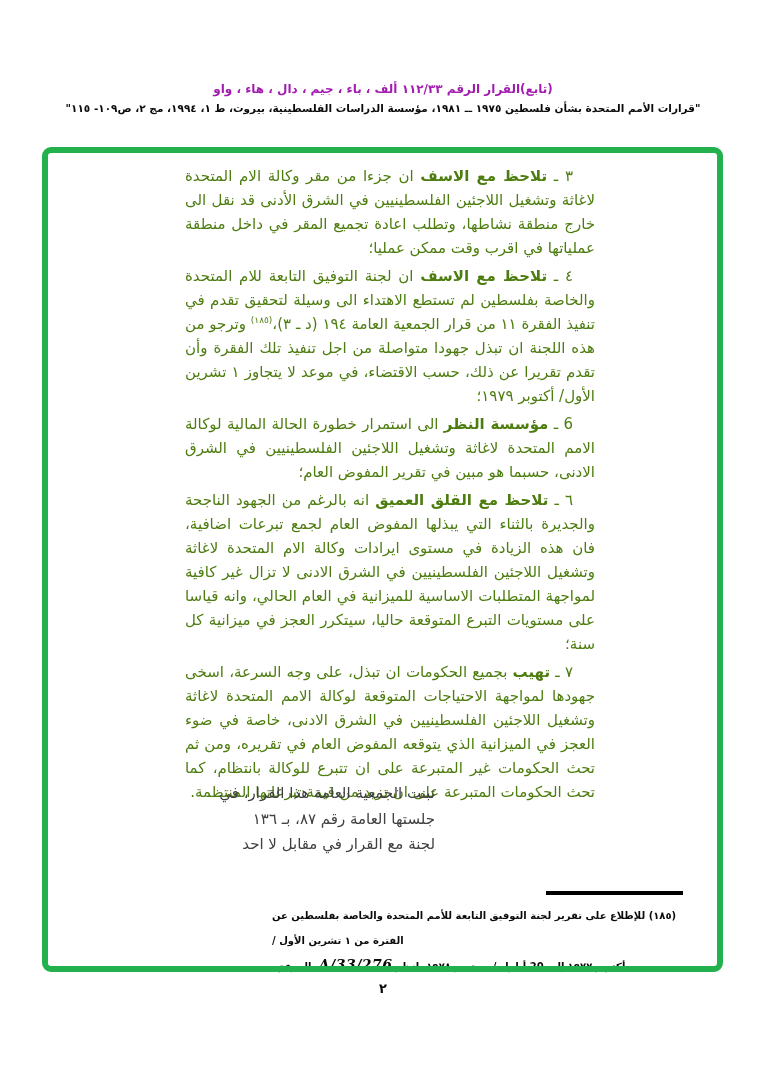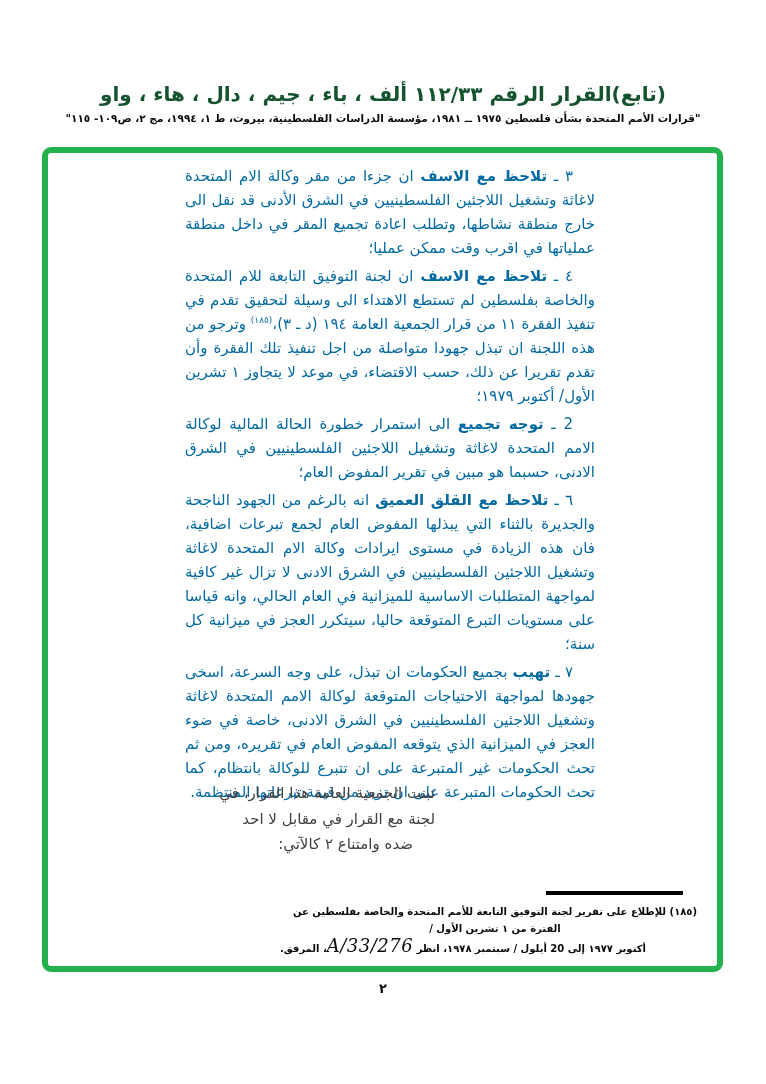--- a/index.html
+++ b/index.html
@@ -9,63 +9,63 @@
     background:#ffffff;
     overflow:hidden;
     font-family:"DejaVu Sans",sans-serif;
     color:#111;
   }
   
   .header{
     position:absolute;top:82px;left:0;right:0;
     text-align:center;direction:rtl;
   }
-  .header-line1{font-size:20px;font-weight:bold;color:#14532d;}
+  .header-line1{font-size:12px;font-weight:bold;color:#a21caf;}
   .header-line2{font-size:10.5px;font-weight:bold;margin-top:6px;color:#0a0a0a;}
   
   .green-box{
     position:absolute;left:42px;top:147px;
     width:669px;height:813px;
     border:6px solid #22b14c;border-radius:9px;
     z-index:5;pointer-events:none;background:transparent;
   }
   
   .body-col{
     position:absolute;top:164px;right:171px;width:410px;
     direction:rtl;text-align:justify;
-    font-size:15px;line-height:24px;color:#0369a1;
+    font-size:15px;line-height:24px;color:#4d7c0f;
     z-index:2;
   }
   .para{margin:0 0 4px 0;text-indent:22px;}
   .para .lead{font-weight:bold;}
   .fnref{font-size:9px;vertical-align:super;line-height:0;}
   
   .closing{
     position:absolute;left:157px;top:781px;width:278px;
     direction:rtl;text-align:right;
     font-size:15px;line-height:25.5px;color:#404040;
     z-index:2;
   }
   .closing .cl-line{white-space:nowrap;}
   .closing .cl-last{padding-left:0;padding-right:22px;}
   
   .fn-sep{
     position:absolute;left:546px;top:891px;width:137px;height:4px;
     background:#000;z-index:2;
   }
   .footnote{
-    position:absolute;top:903px;right:56px;width:430px;
-    direction:rtl;text-align:center;
-    font-size:10px;font-weight:bold;line-height:17px;color:#0a0a0a;
+    position:absolute;top:903px;right:64px;width:430px;
+    direction:rtl;text-align:left;
+    font-size:10px;font-weight:bold;line-height:25px;color:#0a0a0a;
     z-index:2;
   }
   .footnote .fn-line2{padding-right:64px;white-space:nowrap;}
   .doc-symbol{
     font-family:"DejaVu Serif",serif;font-style:italic;
-    font-size:18px;font-weight:normal;letter-spacing:0.5px;
+    font-size:14px;font-weight:bold;letter-spacing:0.5px;
   }
   
   .page-num{
     position:absolute;top:981px;left:0;right:0;
     text-align:center;font-size:13px;font-weight:bold;color:#0a0a0a;
   }
 </style>
 </head>
 <body>
 
@@ -76,31 +76,31 @@
     <div class="header-line2">"قرارات الأمم المتحدة بشأن فلسطين ١٩٧٥ ــ ١٩٨١، مؤسسة الدراسات الفلسطينية، بيروت، ط ١، ١٩٩٤، مج ٢، ص١٠٩- ١١٥"</div>
   </div>
 
   <div class="green-box"></div>
 
   <div class="body-col">
     <p class="para"><span>٣ ـ </span><b class="lead">تلاحظ مع الاسف</b><span> ان جزءا من مقر وكالة الام المتحدة لاغاثة وتشغيل اللاجئين الفلسطينيين في الشرق الأدنى قد نقل الى خارج منطقة نشاطها، وتطلب اعادة تجميع المقر في داخل منطقة عملياتها في اقرب وقت ممكن عمليا؛</span></p>
 
     <p class="para"><span>٤ ـ </span><b class="lead">تلاحظ مع الاسف</b><span> ان لجنة التوفيق التابعة للام المتحدة والخاصة بفلسطين لم تستطع الاهتداء الى وسيلة لتحقيق تقدم في تنفيذ الفقرة ١١ من قرار الجمعية العامة ١٩٤ (د ـ ٣)،</span><sup class="fnref">(١٨٥)</sup><span> وترجو من هذه اللجنة ان تبذل جهودا متواصلة من اجل تنفيذ تلك الفقرة وأن تقدم تقريرا عن ذلك، حسب الاقتضاء، في موعد لا يتجاوز ١ تشرين الأول/ أكتوبر ١٩٧٩؛</span></p>
 
-    <p class="para"><span>2 ـ </span><b class="lead">توجه تجميع</b><span> الى استمرار خطورة الحالة المالية لوكالة الامم المتحدة لاغاثة وتشغيل اللاجئين الفلسطينيين في الشرق الادنى، حسبما هو مبين في تقرير المفوض العام؛</span></p>
+    <p class="para"><span>6 ـ </span><b class="lead">مؤسسة النظر</b><span> الى استمرار خطورة الحالة المالية لوكالة الامم المتحدة لاغاثة وتشغيل اللاجئين الفلسطينيين في الشرق الادنى، حسبما هو مبين في تقرير المفوض العام؛</span></p>
 
     <p class="para"><span>٦ ـ </span><b class="lead">تلاحظ مع القلق العميق</b><span> انه بالرغم من الجهود الناجحة والجديرة بالثناء التي يبذلها المفوض العام لجمع تبرعات اضافية، فان هذه الزيادة في مستوى ايرادات وكالة الام المتحدة لاغاثة وتشغيل اللاجئين الفلسطينيين في الشرق الادنى لا تزال غير كافية لمواجهة المتطلبات الاساسية للميزانية في العام الحالي، وانه قياسا على مستويات التبرع المتوقعة حاليا، سيتكرر العجز في ميزانية كل سنة؛</span></p>
 
     <p class="para"><span>٧ ـ </span><b class="lead">تهيب</b><span> بجميع الحكومات ان تبذل، على وجه السرعة، اسخى جهودها لمواجهة الاحتياجات المتوقعة لوكالة الامم المتحدة لاغاثة وتشغيل اللاجئين الفلسطينيين في الشرق الادنى، خاصة في ضوء العجز في الميزانية الذي يتوقعه المفوض العام في تقريره، ومن ثم تحث الحكومات غير المتبرعة على ان تتبرع للوكالة بانتظام، كما تحث الحكومات المتبرعة على ان تزيد من قيمة تبرعاتها المنتظمة.</span></p>
   </div>
 
   <div class="closing">
     <div class="cl-line">تبنت الجمعية العامة هذا القرار، في</div>
+    <div class="cl-line">جلستها العامة رقم ٨٧، بـ ١٣٦</div>
     <div class="cl-line">لجنة مع القرار في مقابل لا احد</div>
-    <div class="cl-line cl-last">ضده وامتناع ٢ كالآتي:</div>
   </div>
 
   <div class="fn-sep"></div>
 
   <div class="footnote">
     <div class="fn-line1"><span>(١٨٥)</span><span> للإطلاع على تقرير لجنة التوفيق التابعة للأمم المتحدة والخاصة بفلسطين عن الفترة من ١ تشرين الأول /</span></div>
     <div class="fn-line2"><span>أكتوبر ١٩٧٧ إلى 20 أيلول / سبتمبر ١٩٧٨، انظر </span><span class="doc-symbol">A/33/276</span><span>، المرفق.</span></div>
   </div>
 
   <div class="page-num">٢</div>

